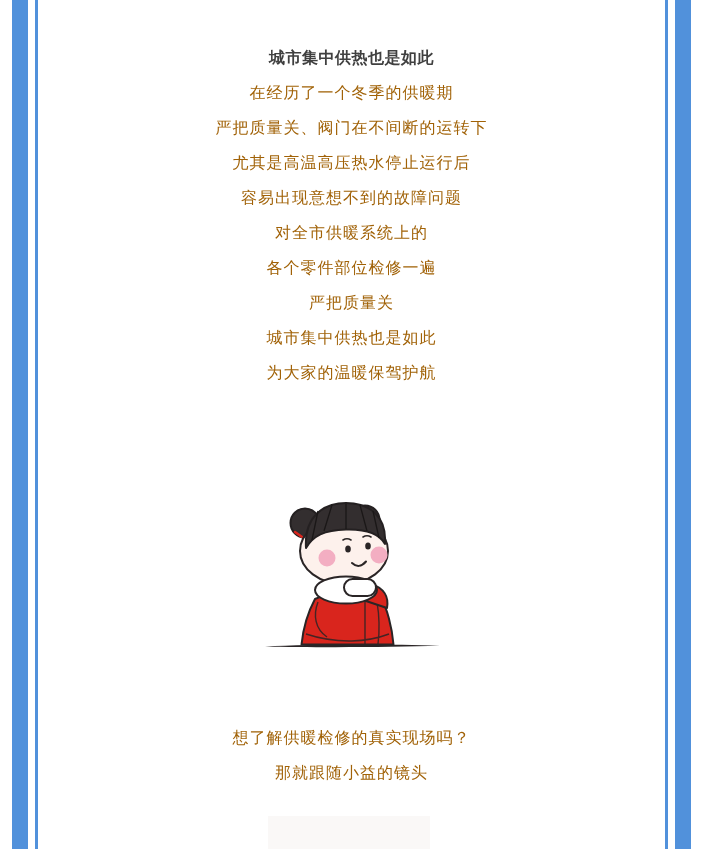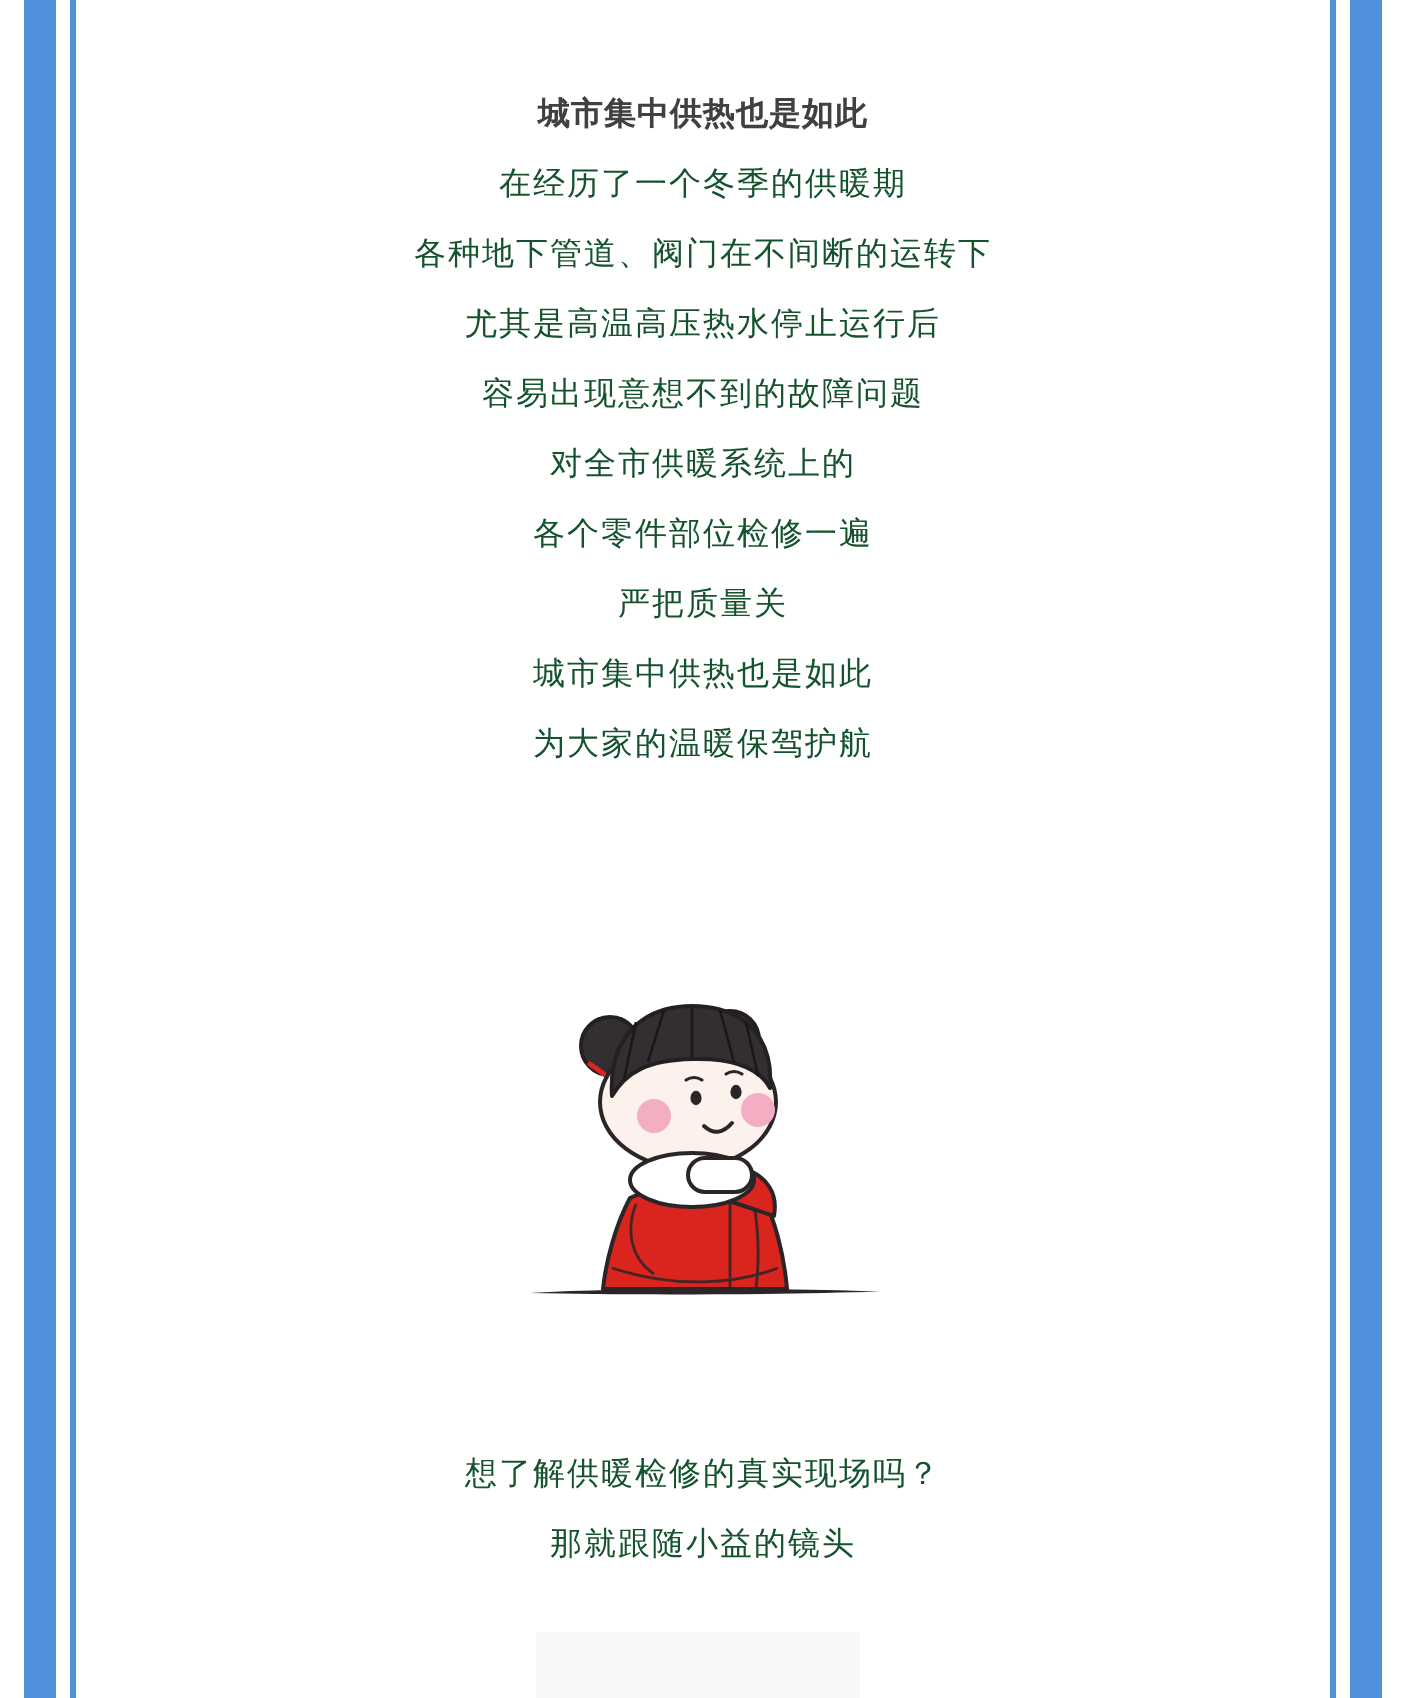--- a/index.html
+++ b/index.html
@@ -23,21 +23,21 @@
     right: 39px;
     text-align: center;
   }
   .body-block { top: 40px; }
   .closing-block { top: 720px; }
   .t-line {
     height: 35px;
     line-height: 35px;
     font-size: 16px;
     letter-spacing: 1px;
-    color: #14532d;
+    color: #a16207;
     white-space: nowrap;
   }
   .t-title {
     font-weight: bold;
     color: #404040;
     letter-spacing: 0.5px;
   }
 
   .mascot-box {
     position: absolute;
@@ -61,21 +61,21 @@
 <div class="page">
 
   <div class="vrail bar-left"></div>
   <div class="vrail rule-left"></div>
   <div class="vrail rule-right"></div>
   <div class="vrail bar-right"></div>
 
   <div class="text-block body-block">
     <div class="t-line t-title">城市集中供热也是如此</div>
     <div class="t-line">在经历了一个冬季的供暖期</div>
-    <div class="t-line">各种地下管道、阀门在不间断的运转下</div>
+    <div class="t-line">严把质量关、阀门在不间断的运转下</div>
     <div class="t-line">尤其是高温高压热水停止运行后</div>
     <div class="t-line">容易出现意想不到的故障问题</div>
     <div class="t-line">对全市供暖系统上的</div>
     <div class="t-line">各个零件部位检修一遍</div>
     <div class="t-line">严把质量关</div>
     <div class="t-line">城市集中供热也是如此</div>
     <div class="t-line">为大家的温暖保驾护航</div>
   </div>
 
   <div class="mascot-box">

